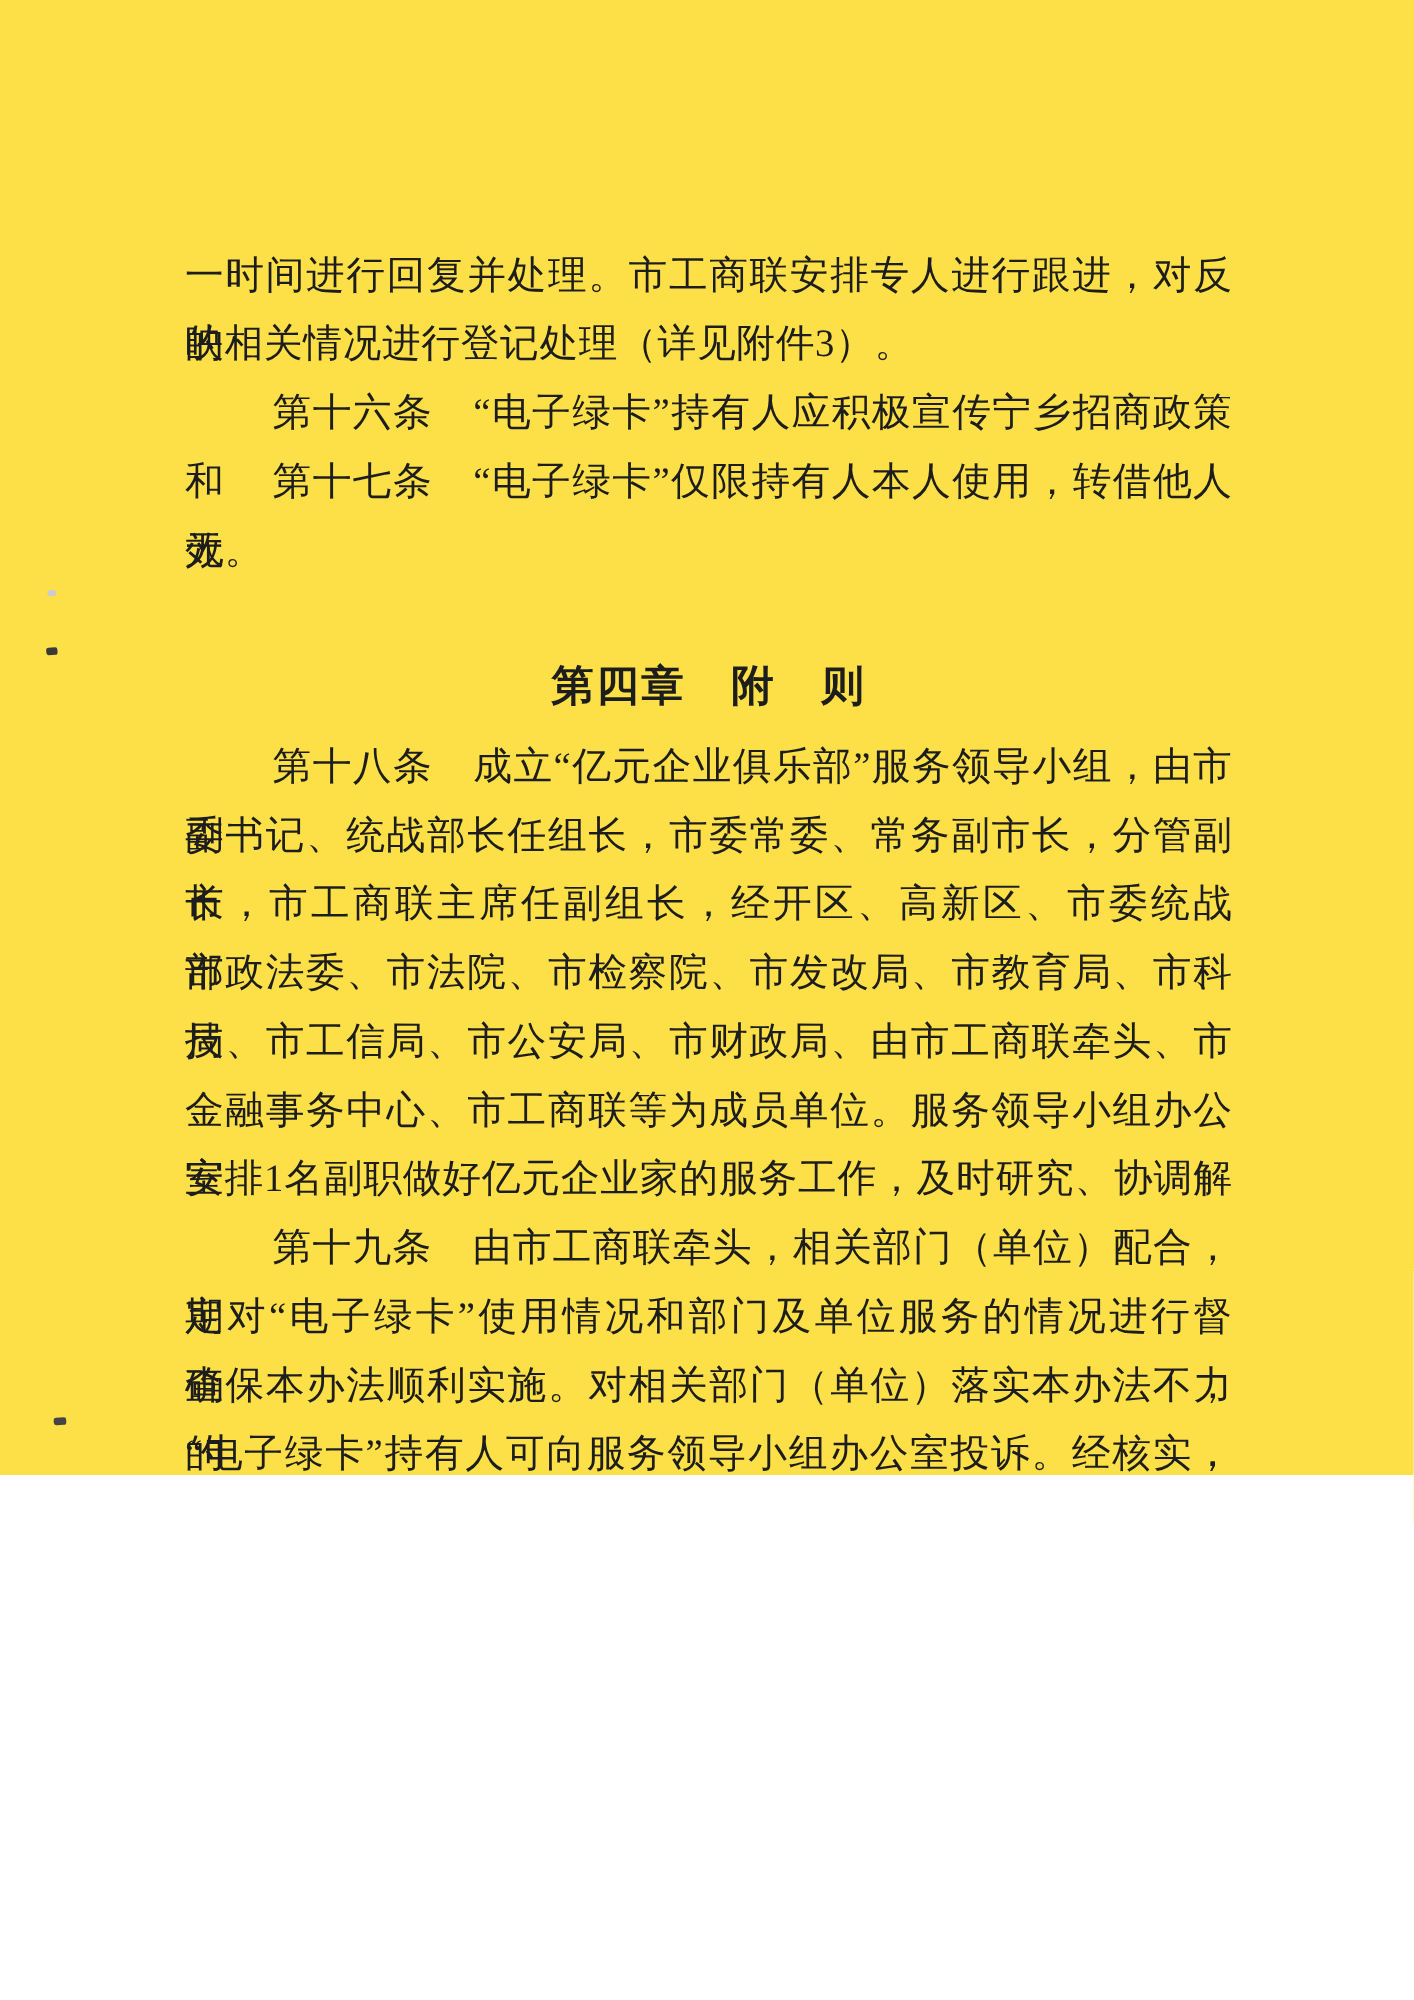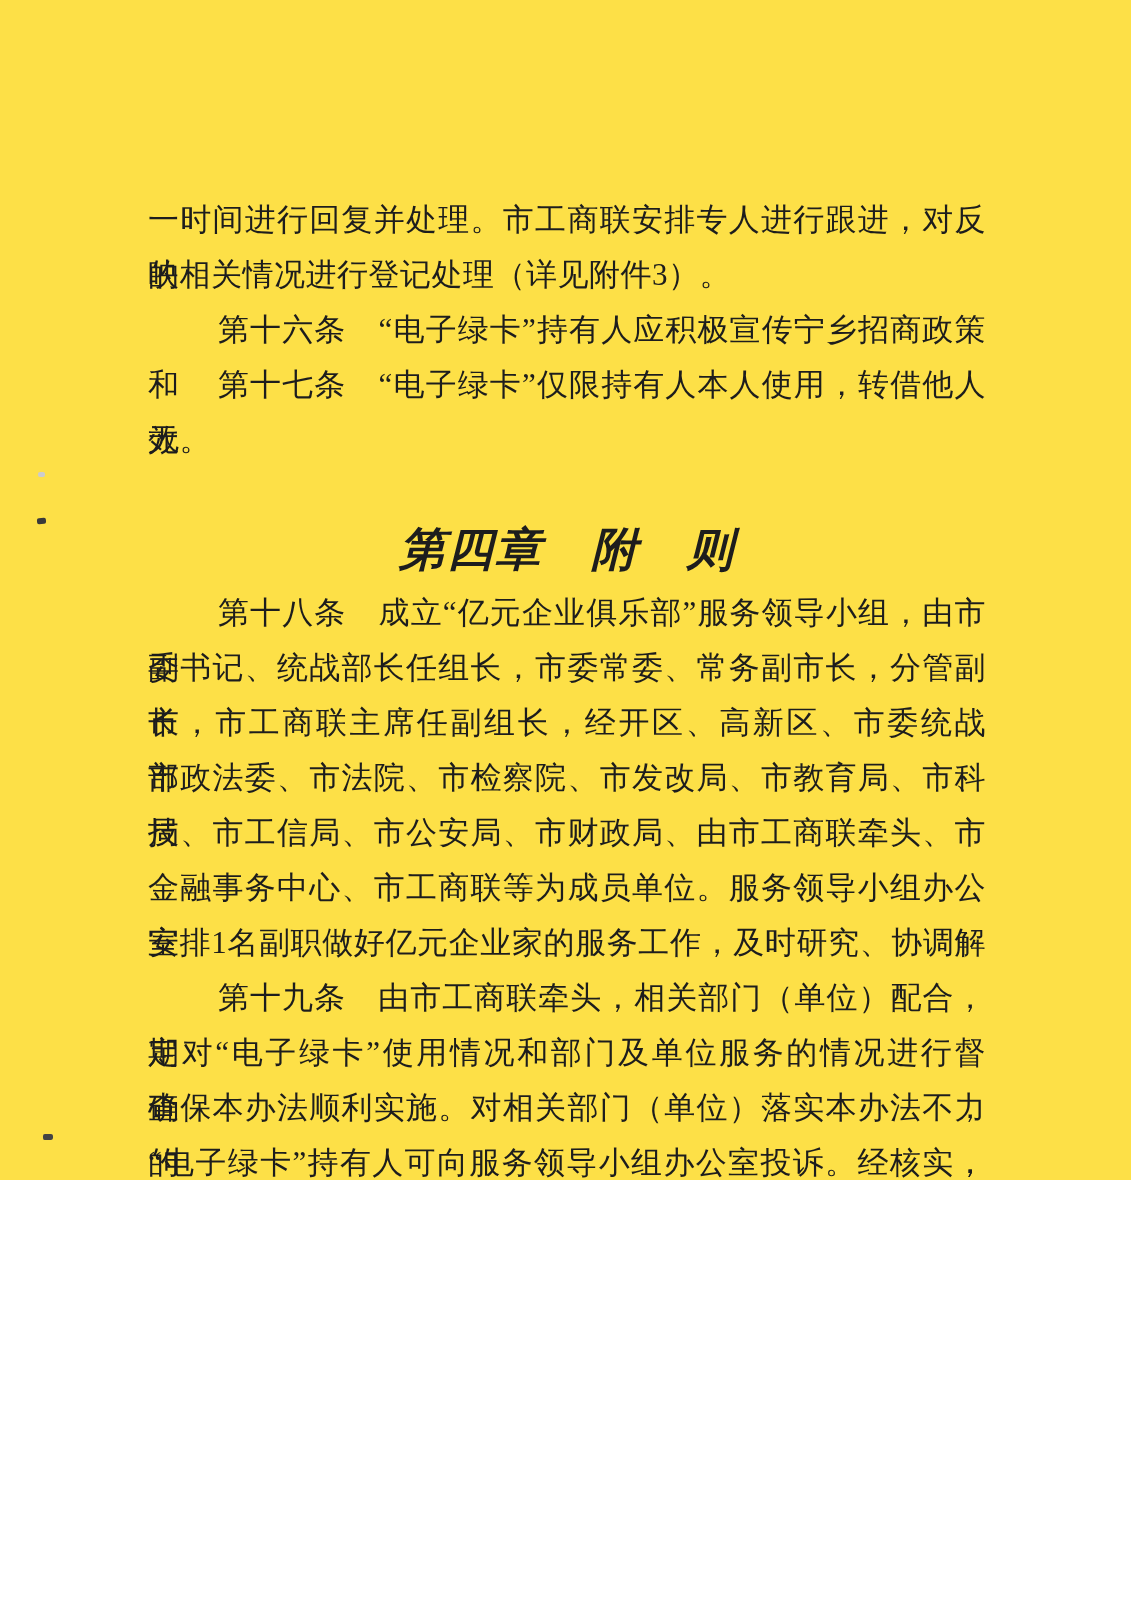--- a/index.html
+++ b/index.html
@@ -32,29 +32,28 @@
     white-space: normal;
   }
   .line.left {
     text-align: right;
     text-align-last: left;
   }
   .line.indent {
     text-indent: 70px;
   }
   .chapter-heading {
-    font-size: 46px;
+    font-size: 34px;
     font-weight: bold;
     line-height: 55px;
     height: 55px;
     margin-top: 55px;
     margin-bottom: 8px;
     text-align: center;
     letter-spacing: 2px;
-    font-style: italic;
   }
   .footer {
     position: absolute;
     top: 1450px;
     left: 858px;
     width: 120px;
     font-size: 28px;
     line-height: 55px;
     text-align: center;
     letter-spacing: 3px;

